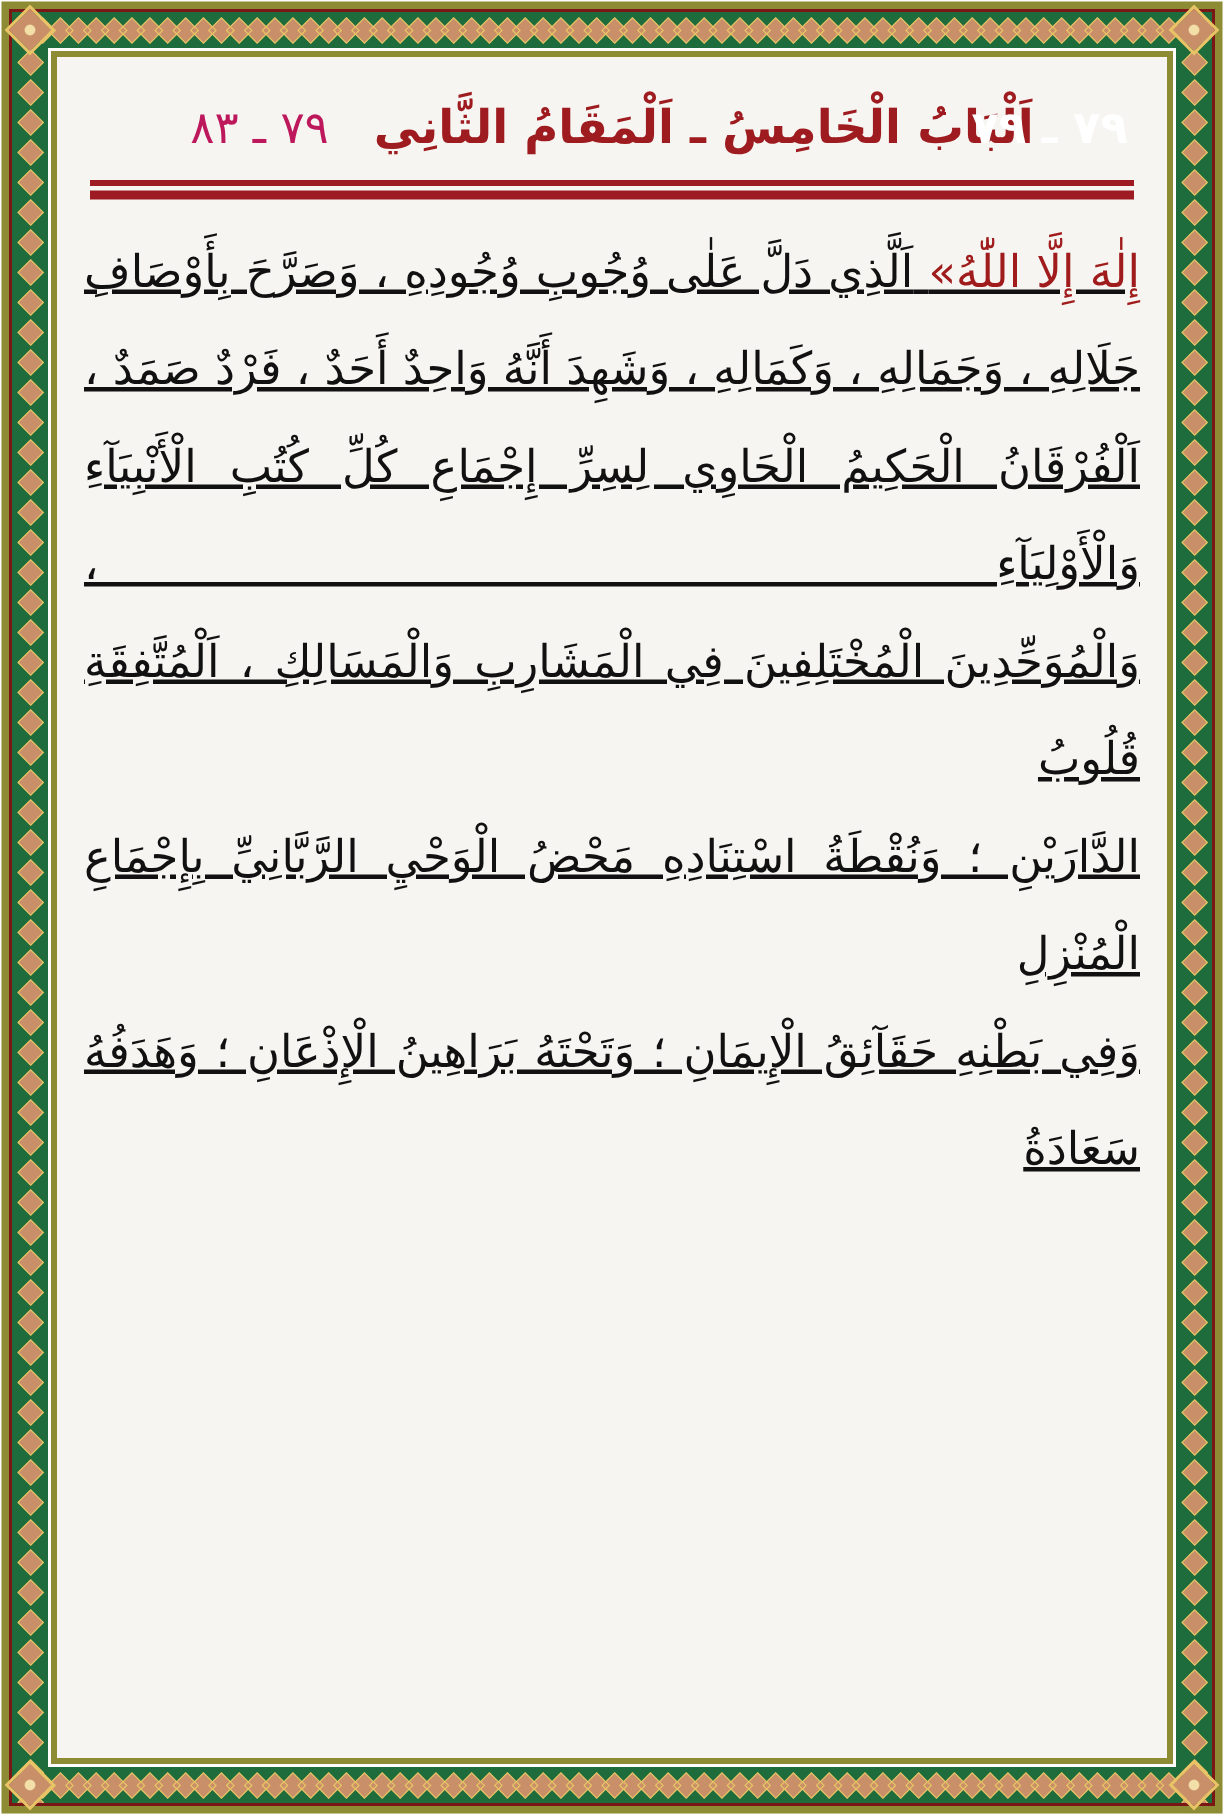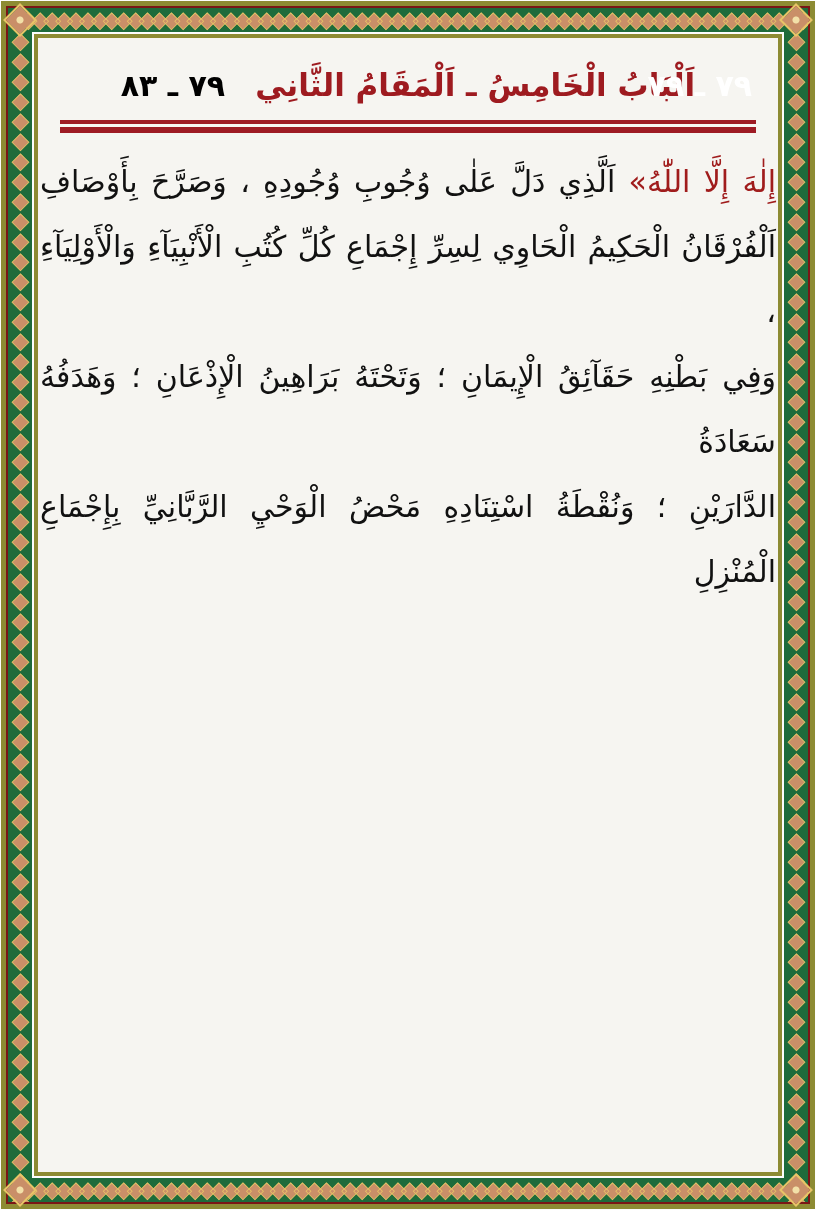--- a/index.html
+++ b/index.html
@@ -27,29 +27,29 @@
             background:radial-gradient(#f2e0a8 0 22%, #c98f68 28%); border:2px solid #e8c467; }
   .c-tl { top:0; left:0; }  .c-tr { top:0; right:0; }
   .c-bl { bottom:0; left:0; } .c-br { bottom:0; right:0; }
 
   
   .content { width:100%; height:100%; background:#f6f5f1; padding:14px 0 0 0; overflow:hidden; }
 
   .header { position:relative; height:62px; margin-top:2px; display:flex; flex-direction:row;
             direction:rtl; align-items:center; justify-content:center; gap:30px; }
   .title  { color:#9e1b20; font-weight:bold; font-size:31px; }
-  .range  { color:#000000; font-weight:bold; font-size:30px;text-align:right; }
+  .range  { color:#be185d; font-weight:normal; font-size:30px;text-align:right; }
   .ghost  { position:absolute; right:26px; top:14px; color:#ffffff; font-weight:bold; font-size:30px; }
 
   .rule { margin:4px 22px 0 22px; }
   .rule .r-thin  { height:4px; background:#9e1b24; }
   .rule .r-gap   { height:3px; }
   .rule .r-thick { height:6px; background:#9e1b24; }
 
-  .body-text { margin-top:16px; padding:0 2px; direction:rtl; color:#111; }
+  .body-text { margin-top:16px; padding:0 18px; direction:rtl; color:#111;text-decoration:underline; }
   .line { font-size:30px; line-height:65px; text-align:justify; text-align-last:justify;
           white-space:normal; }
   .red  { color:#a01c1c; }
 </style>
 </head>
 <body>
 
 <div class="page">
   <div class="f-white-outer">
     <div class="f-olive-outer">
@@ -77,23 +77,25 @@
                 </div>
 
                 <div class="rule">
                   <div class="r-thin"></div>
                   <div class="r-gap"></div>
                   <div class="r-thick"></div>
                 </div>
 
                 <div class="body-text">
                   <div class="line"><span class="red">إِلٰهَ إِلَّا اللّٰهُ»</span> <span>اَلَّذِي دَلَّ عَلٰى وُجُوبِ وُجُودِهِ ، وَصَرَّحَ بِأَوْصَافِ</span></div>
+                  <div class="line">جَلَالِهِ ، وَجَمَالِهِ ، وَكَمَالِهِ ، وَشَهِدَ أَنَّهُ وَاحِدٌ أَحَدٌ ، فَرْدٌ صَمَدٌ ،</div>
                   <div class="line">اَلْفُرْقَانُ الْحَكِيمُ الْحَاوِي لِسِرِّ إِجْمَاعِ كُلِّ كُتُبِ الْأَنْبِيَآءِ وَالْأَوْلِيَآءِ ،</div>
+                  <div class="line">وَالْمُوَحِّدِينَ الْمُخْتَلِفِينَ فِي الْمَشَارِبِ وَالْمَسَالِكِ ، اَلْمُتَّفِقَةِ قُلُوبُ</div>
+                  <div class="line">الدَّارَيْنِ ؛ وَنُقْطَةُ اسْتِنَادِهِ مَحْضُ الْوَحْيِ الرَّبَّانِيِّ بِإِجْمَاعِ الْمُنْزِلِ</div>
                   <div class="line">وَفِي بَطْنِهِ حَقَآئِقُ الْإِيمَانِ ؛ وَتَحْتَهُ بَرَاهِينُ الْإِذْعَانِ ؛ وَهَدَفُهُ سَعَادَةُ</div>
-                  <div class="line">الدَّارَيْنِ ؛ وَنُقْطَةُ اسْتِنَادِهِ مَحْضُ الْوَحْيِ الرَّبَّانِيِّ بِإِجْمَاعِ الْمُنْزِلِ</div>
 
                 </div>
 
               </div>
             </div>
           </div>
 
         </div>
       </div>
     </div>

